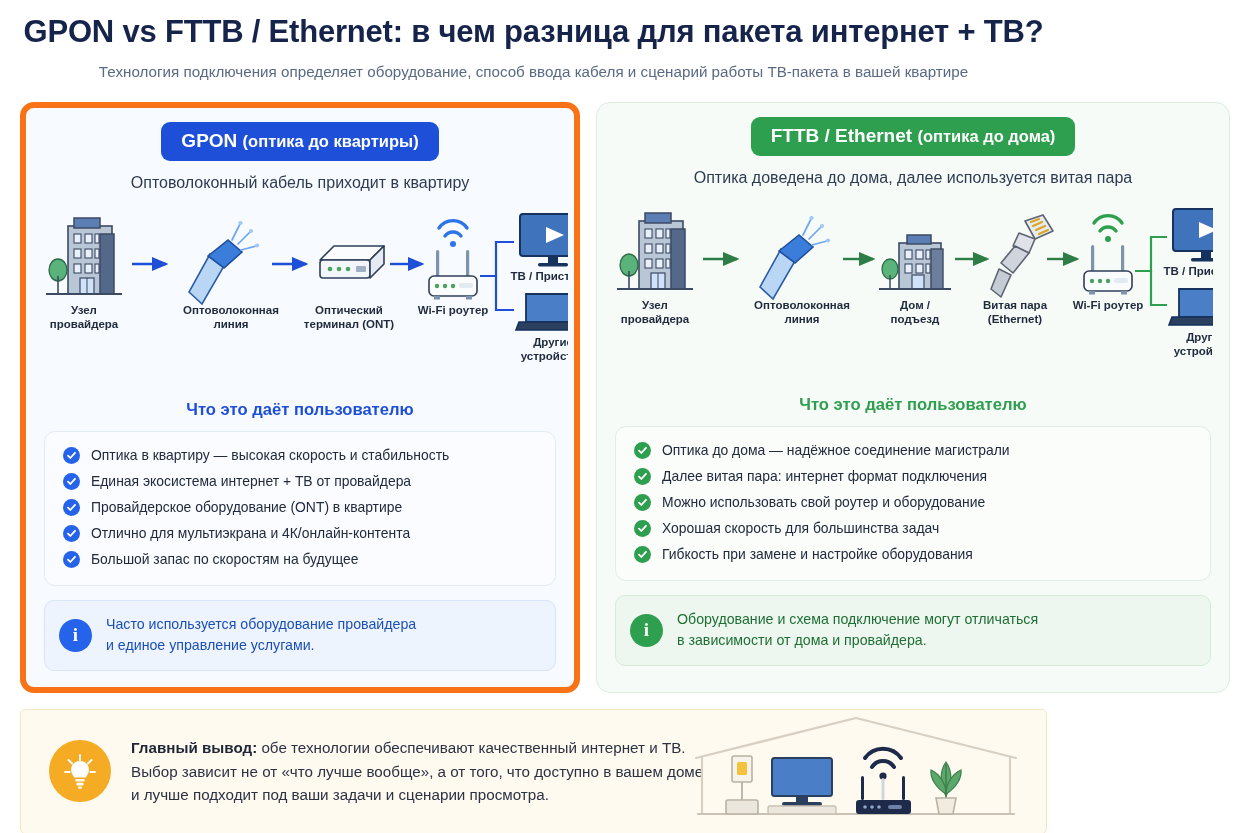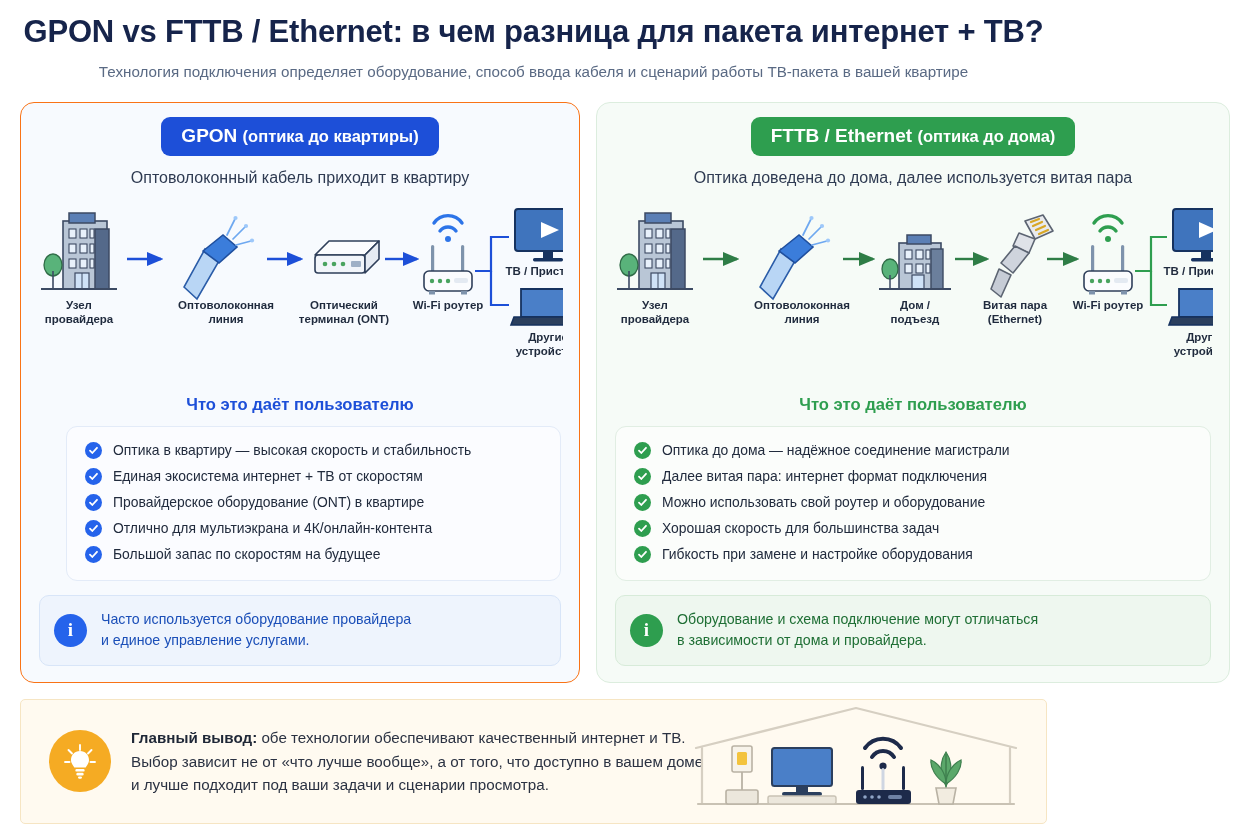--- a/index.html
+++ b/index.html
@@ -17,21 +17,21 @@
     font-size: 31px; font-weight: 700; color:#16244b; letter-spacing:-0.2px;
     line-height: 1.15;
   }
   .hdr .sub {
     margin-top: 13px; font-size: 15.2px; color:#5a6a84; font-weight: 400;
   }
 
   
   .panels { display:flex; gap: 16px; padding: 22px 20px 0 20px; align-items: stretch; }
   .panel { border-radius: 14px; padding: 14px 18px 16px 18px; position: relative; }
-  .panel.left  { width: 560px; background:#f7fafe; border:1px solid #f97316; }
+  .panel.left  { width: 560px; background:#f7fafe; border:6px solid #f97316; }
   .panel.right { width: 634px; background:#f6fbf7; border:1px solid #dcedde; }
 
   .badge {
     display:inline-block; color:#fff; font-weight:700; font-size:19px;
     padding: 8px 20px 9px 20px; border-radius: 9px; white-space:nowrap;
   }
   .badge .sm { font-size: 16.5px; font-weight:700; }
   .badge.blue  { background:#1d4fd8; }
   .badge.green { background:#2e9e4f; }
   .badge-wrap { text-align:center; }
@@ -47,21 +47,21 @@
   
   .benefits-title {
     text-align:center; font-size: 16.6px; font-weight:700; margin-top: 14px;
   }
   .benefits-title.blue  { color:#1d4fd8; }
   .benefits-title.green { color:#2e9e4f; }
 
   .benefits {
     margin-top: 11px; border-radius: 11px; padding: 11px 14px 12px 14px;
   }
-  .benefits.blue  { background:#fbfcff; border:1px solid #e3ebf8;margin-left:27px; }
+  .benefits.blue  { background:#fbfcff; border:1px solid #e3ebf8; }
   .benefits.green { background:#fbfdfb; border:1px solid #e1eee3; }
 
   .bitem { display:flex; align-items:center; gap:11px; padding: 4.5px 0 4.5px 4px; }
   .bitem .tick {
     flex: 0 0 auto; width:17px; height:17px; border-radius:50%;
     display:flex; align-items:center; justify-content:center;
   }
   .bitem .tick.blue  { background:#2563eb; }
   .bitem .tick.green { background:#2e9e4f; }
   .bitem .tick svg { display:block; }
@@ -234,21 +234,21 @@
               </svg>
             </span>
           <span class="txt">Оптика в квартиру — высокая скорость и стабильность</span>
         </div>
         <div class="bitem">
           <span class="tick blue">
               <svg width="11" height="11" viewBox="0 0 11 11">
                 <path d="M2,5.6 L4.3,8 L9,2.8" fill="none" stroke="#fff" stroke-width="1.8" stroke-linecap="round" stroke-linejoin="round"></path>
               </svg>
             </span>
-          <span class="txt">Единая экосистема интернет + ТВ от скоростям</span>
+          <span class="txt">Единая экосистема интернет + ТВ от провайдера</span>
         </div>
         <div class="bitem">
           <span class="tick blue">
               <svg width="11" height="11" viewBox="0 0 11 11">
                 <path d="M2,5.6 L4.3,8 L9,2.8" fill="none" stroke="#fff" stroke-width="1.8" stroke-linecap="round" stroke-linejoin="round"></path>
               </svg>
             </span>
           <span class="txt">Провайдерское оборудование (ONT) в квартире</span>
         </div>
         <div class="bitem">

